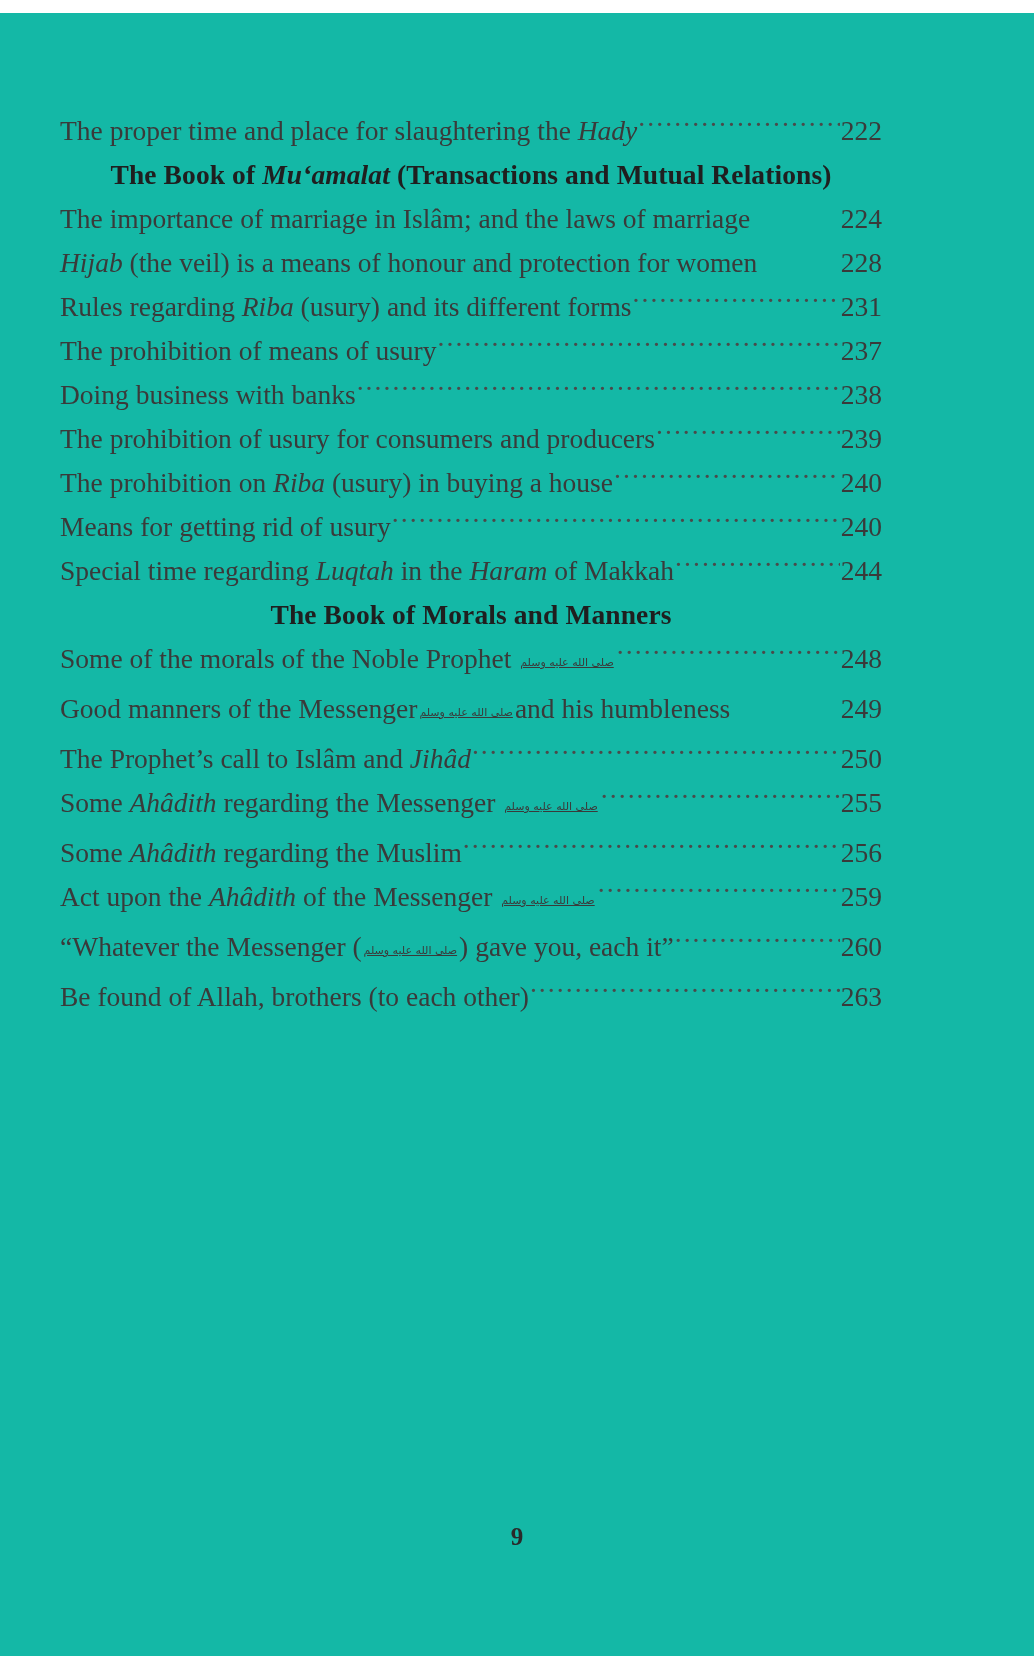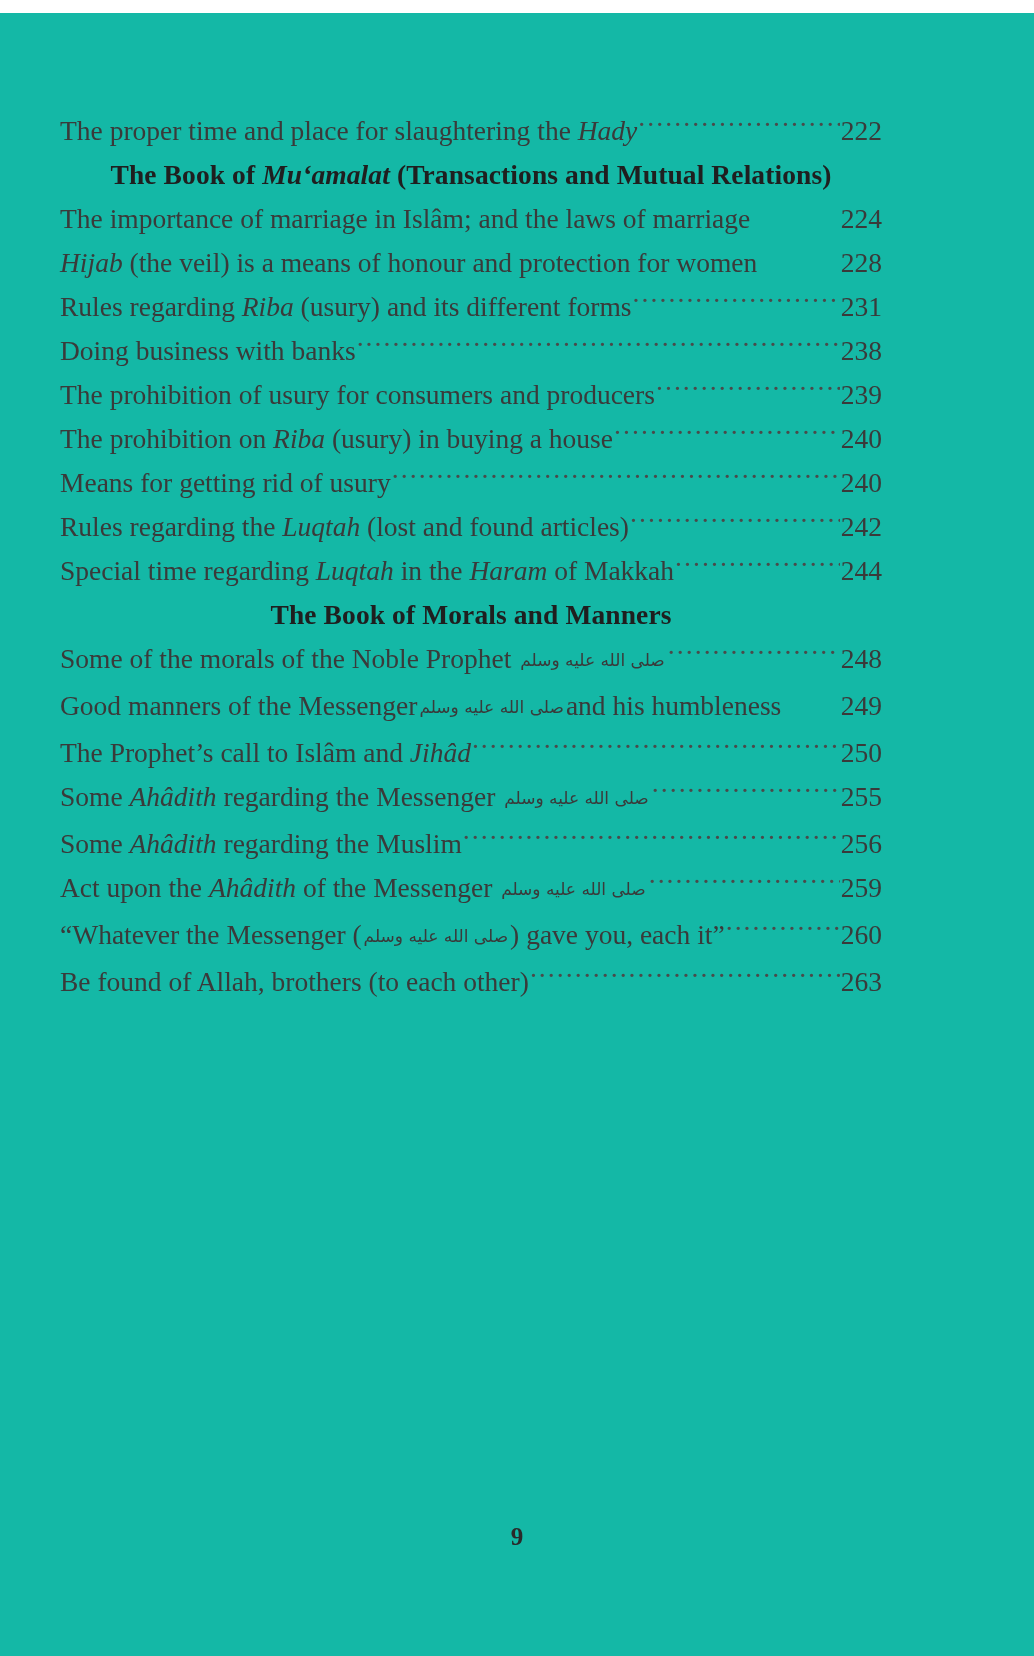--- a/index.html
+++ b/index.html
@@ -65,27 +65,28 @@
     text-align: center;
     font-weight: bold;
     font-size: 27.5px;
     letter-spacing: 0.1px;
     color: #1f1f1f;
   }
   .toc-line.center-head .txt { display: inline; text-align: right; }
   i.it { font-style: italic; }
   .ar {
     font-family: "DejaVu Sans", sans-serif;
-    font-size: 17px;
+    font-size: 11px;
     direction: rtl;
     unicode-bidi: isolate;
     padding: 0 2px;
     position: relative;
     top: -2px;
     color: #3a3a3a;
+    text-decoration: underline;
   }
   .folio {
     position: absolute;
     left: 0;
     right: 0;
     top: 1510px;
     text-align: center;
     font-size: 25px;
     font-weight: bold;
     color: #2a2a2a;
@@ -113,43 +114,43 @@
         <span class="txt"><i class="it">Hijab</i><span> (the veil) is a means of honour and protection for women</span></span>
         <span class="leader gap-only"></span>
         <span class="pg">228</span>
       </div>
       <div class="toc-line">
         <span class="txt"><span>Rules regarding </span><i class="it">Riba</i><span> (usury) and its different forms</span></span>
         <span class="leader"></span>
         <span class="pg">231</span>
       </div>
       <div class="toc-line">
+        <span class="txt"><span>The prohibition of means of usury</span></span>
+        <span class="leader"></span>
+        <span class="pg">237</span>
+      </div>
+      <div class="toc-line">
         <span class="txt"><span>Doing business with banks </span></span>
         <span class="leader"></span>
         <span class="pg">238</span>
       </div>
       <div class="toc-line">
         <span class="txt"><span>The prohibition of usury for consumers and producers</span></span>
         <span class="leader"></span>
         <span class="pg">239</span>
       </div>
       <div class="toc-line">
         <span class="txt"><span>The prohibition on </span><i class="it">Riba</i><span> (usury) in buying a house</span></span>
         <span class="leader"></span>
         <span class="pg">240</span>
       </div>
       <div class="toc-line">
         <span class="txt"><span>Means for getting rid of usury  </span></span>
         <span class="leader"></span>
         <span class="pg">240</span>
-      </div>
-      <div class="toc-line">
-        <span class="txt"><span>Rules regarding the </span><i class="it">Luqtah</i><span> (lost and found articles)</span></span>
-        <span class="leader"></span>
-        <span class="pg">242</span>
       </div>
       <div class="toc-line">
         <span class="txt"><span>Special time regarding </span><i class="it">Luqtah</i><span> in the </span><i class="it">Haram</i><span> of Makkah </span></span>
         <span class="leader"></span>
         <span class="pg">244</span>
       </div>
       <div class="toc-line center-head"><span class="txt"><span>The Book of Morals and Manners</span></span></div>
       <div class="toc-line">
         <span class="txt"><span>Some of the morals of the Noble Prophet </span><span class="ar">صلى الله عليه وسلم</span><span> </span></span>
         <span class="leader"></span>

